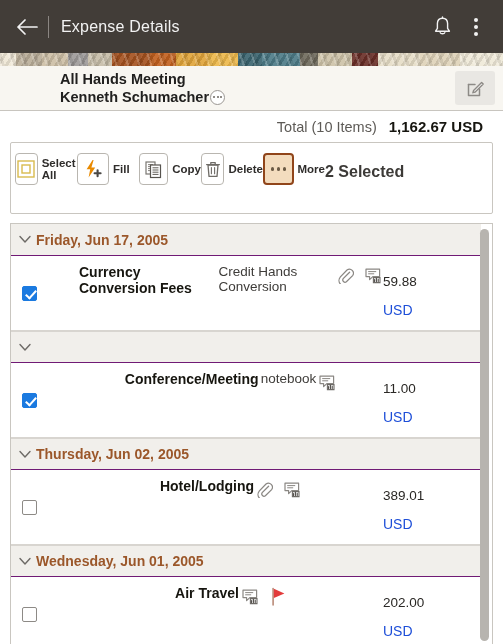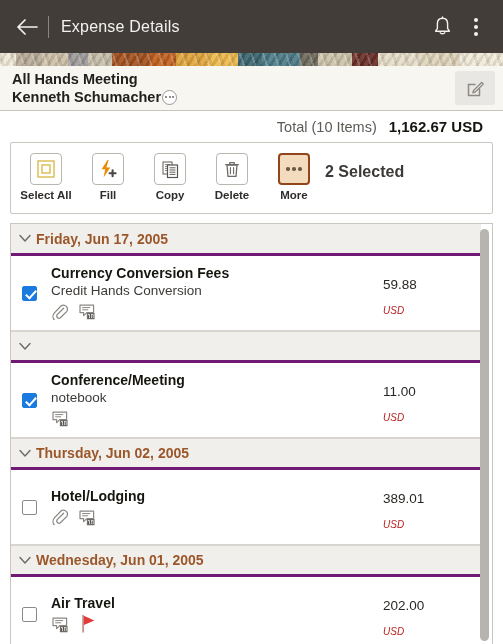--- a/index.html
+++ b/index.html
@@ -81,21 +81,21 @@
 
   
   .subheader {
     height: 45px;
     background: #f8f6f1;
     border-bottom: 1px solid #c8c5bf;
     display: flex;
     align-items: center;
     padding: 0 8px 0 12px;
   }
-  .subheader-text { flex: 1; line-height: 1.18; padding-top: 1px; }
+  .subheader-text { flex: 1; line-height: 1.18; padding-top: 1px; margin-left: 48px; }
   .subheader-line1 {
     font-size: 14.5px; font-weight: bold; color: #21201f;
     white-space: nowrap;
   }
   .subheader-line2 {
     font-size: 14.5px; font-weight: bold; color: #21201f;
     display: flex; align-items: center; white-space: nowrap;
   }
   .related-actions {
     width: 15px; height: 15px; border-radius: 50%;
@@ -129,21 +129,21 @@
     border: 1px solid #c9c6c0;
     border-radius: 2px;
     height: 72px;
     display: flex;
     align-items: flex-start;
     padding: 10px 4px 0 4px;
     background: #fff;
   }
   .tool {
     width: 62px;
-    display: flex; flex-direction: column; align-items: center;
+    display: flex; flex-direction: row; align-items: center;
     cursor: pointer;
     gap: 4px;
   }
   .tool-icon {
     width: 32px; height: 32px;
     border: 1px solid #b9b6b0;
     border-radius: 4px;
     background: #fff;
     display: flex; align-items: center; justify-content: center;
   }
@@ -165,21 +165,21 @@
     border: 1px solid #c9c6c0;
     border-top: 1px solid #c9c6c0;
     height: 422px;
     overflow: hidden;
     background: #fff;
   }
   .list-inner { position: absolute; inset: 0 11px 0 0; overflow: hidden; }
 
   .date-header {
     background: #f1efeb;
-    border-bottom: 3px solid #701a75;
+    border-bottom: 1px solid #701a75;
     border-top: 1px solid #d8d5d0;
     height: 32px;
     display: flex; align-items: center;
     padding-left: 8px;
     gap: 5px;
     cursor: pointer;
   }
   .date-header:first-child { border-top: none; }
   .date-label { font-size: 14px; font-weight: bold; color: #9b572a; }
 
@@ -200,32 +200,32 @@
     position: relative;
   }
   .cbox.checked { background: #1b7ae0; border-color: #1b7ae0; }
   .cbox.checked::after {
     content: "";
     position: absolute; left: 4.5px; top: 1px;
     width: 4px; height: 9px;
     border: solid #fff; border-width: 0 2px 2px 0;
     transform: rotate(42deg);
   }
-  .exp-main { flex: 1; display: flex; flex-direction: column; justify-content: center; gap: 2px; padding-top: 2px; }
+  .exp-main { flex: 1; display: flex; justify-content: center; gap: 2px; padding-top: 2px; margin-left: 28px; }
   .exp-type { font-size: 14px; font-weight: bold; color: #16150f; }
   .exp-desc { font-size: 13.5px; color: #3e3c39; }
   .exp-icons { display: flex; align-items: center; gap: 10px; margin-top: 3px; height: 20px; }
   .exp-amt {
     width: 86px;
     display: flex; flex-direction: column; align-items: flex-start; justify-content: center;
     gap: 13px;
     padding-top: 6px;
   }
   .exp-amount { font-size: 13.5px; color: #2a2825; }
-  .exp-currency { font-size: 10px; color: #b91c1c; font-style: italic; }
+  .exp-currency { font-size: 14px; color: #1d4ed8; }
 
   
   .scrollbar {
     position: absolute;
     right: 3px; top: 5px;
     width: 9px; height: 412px;
     border-radius: 5px;
     background: #b7b4af;
     cursor: pointer;
   }

